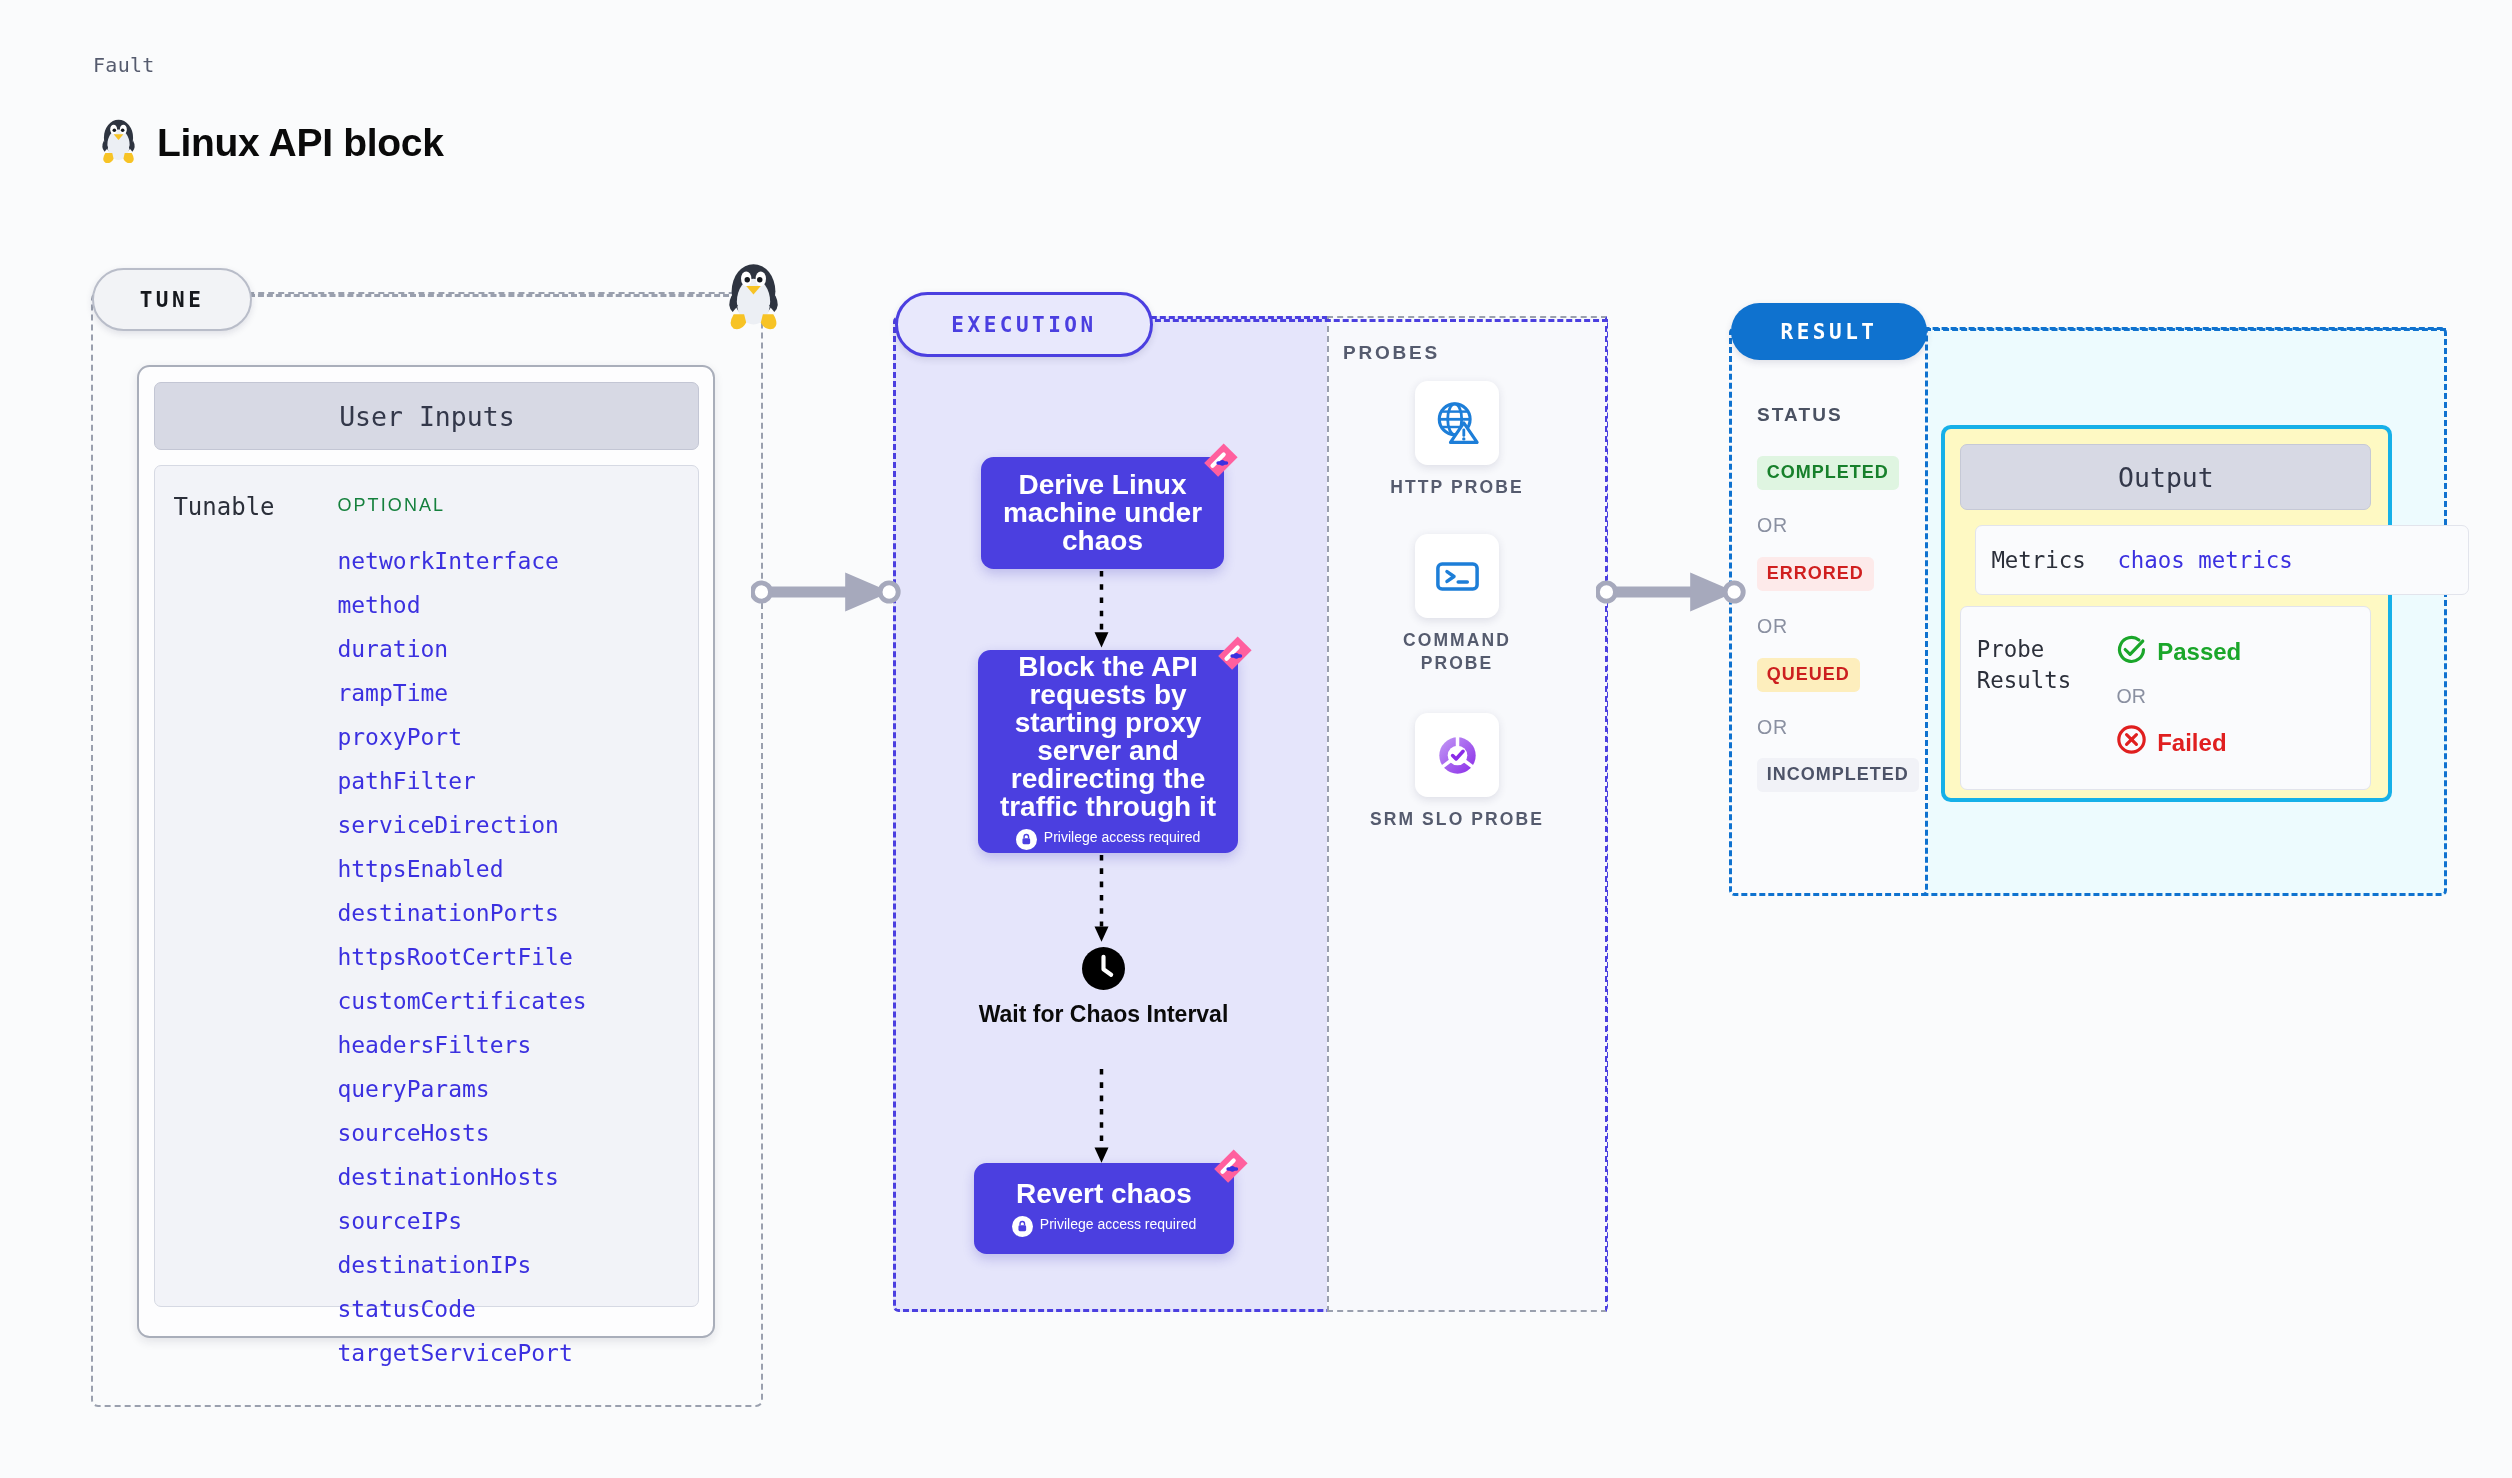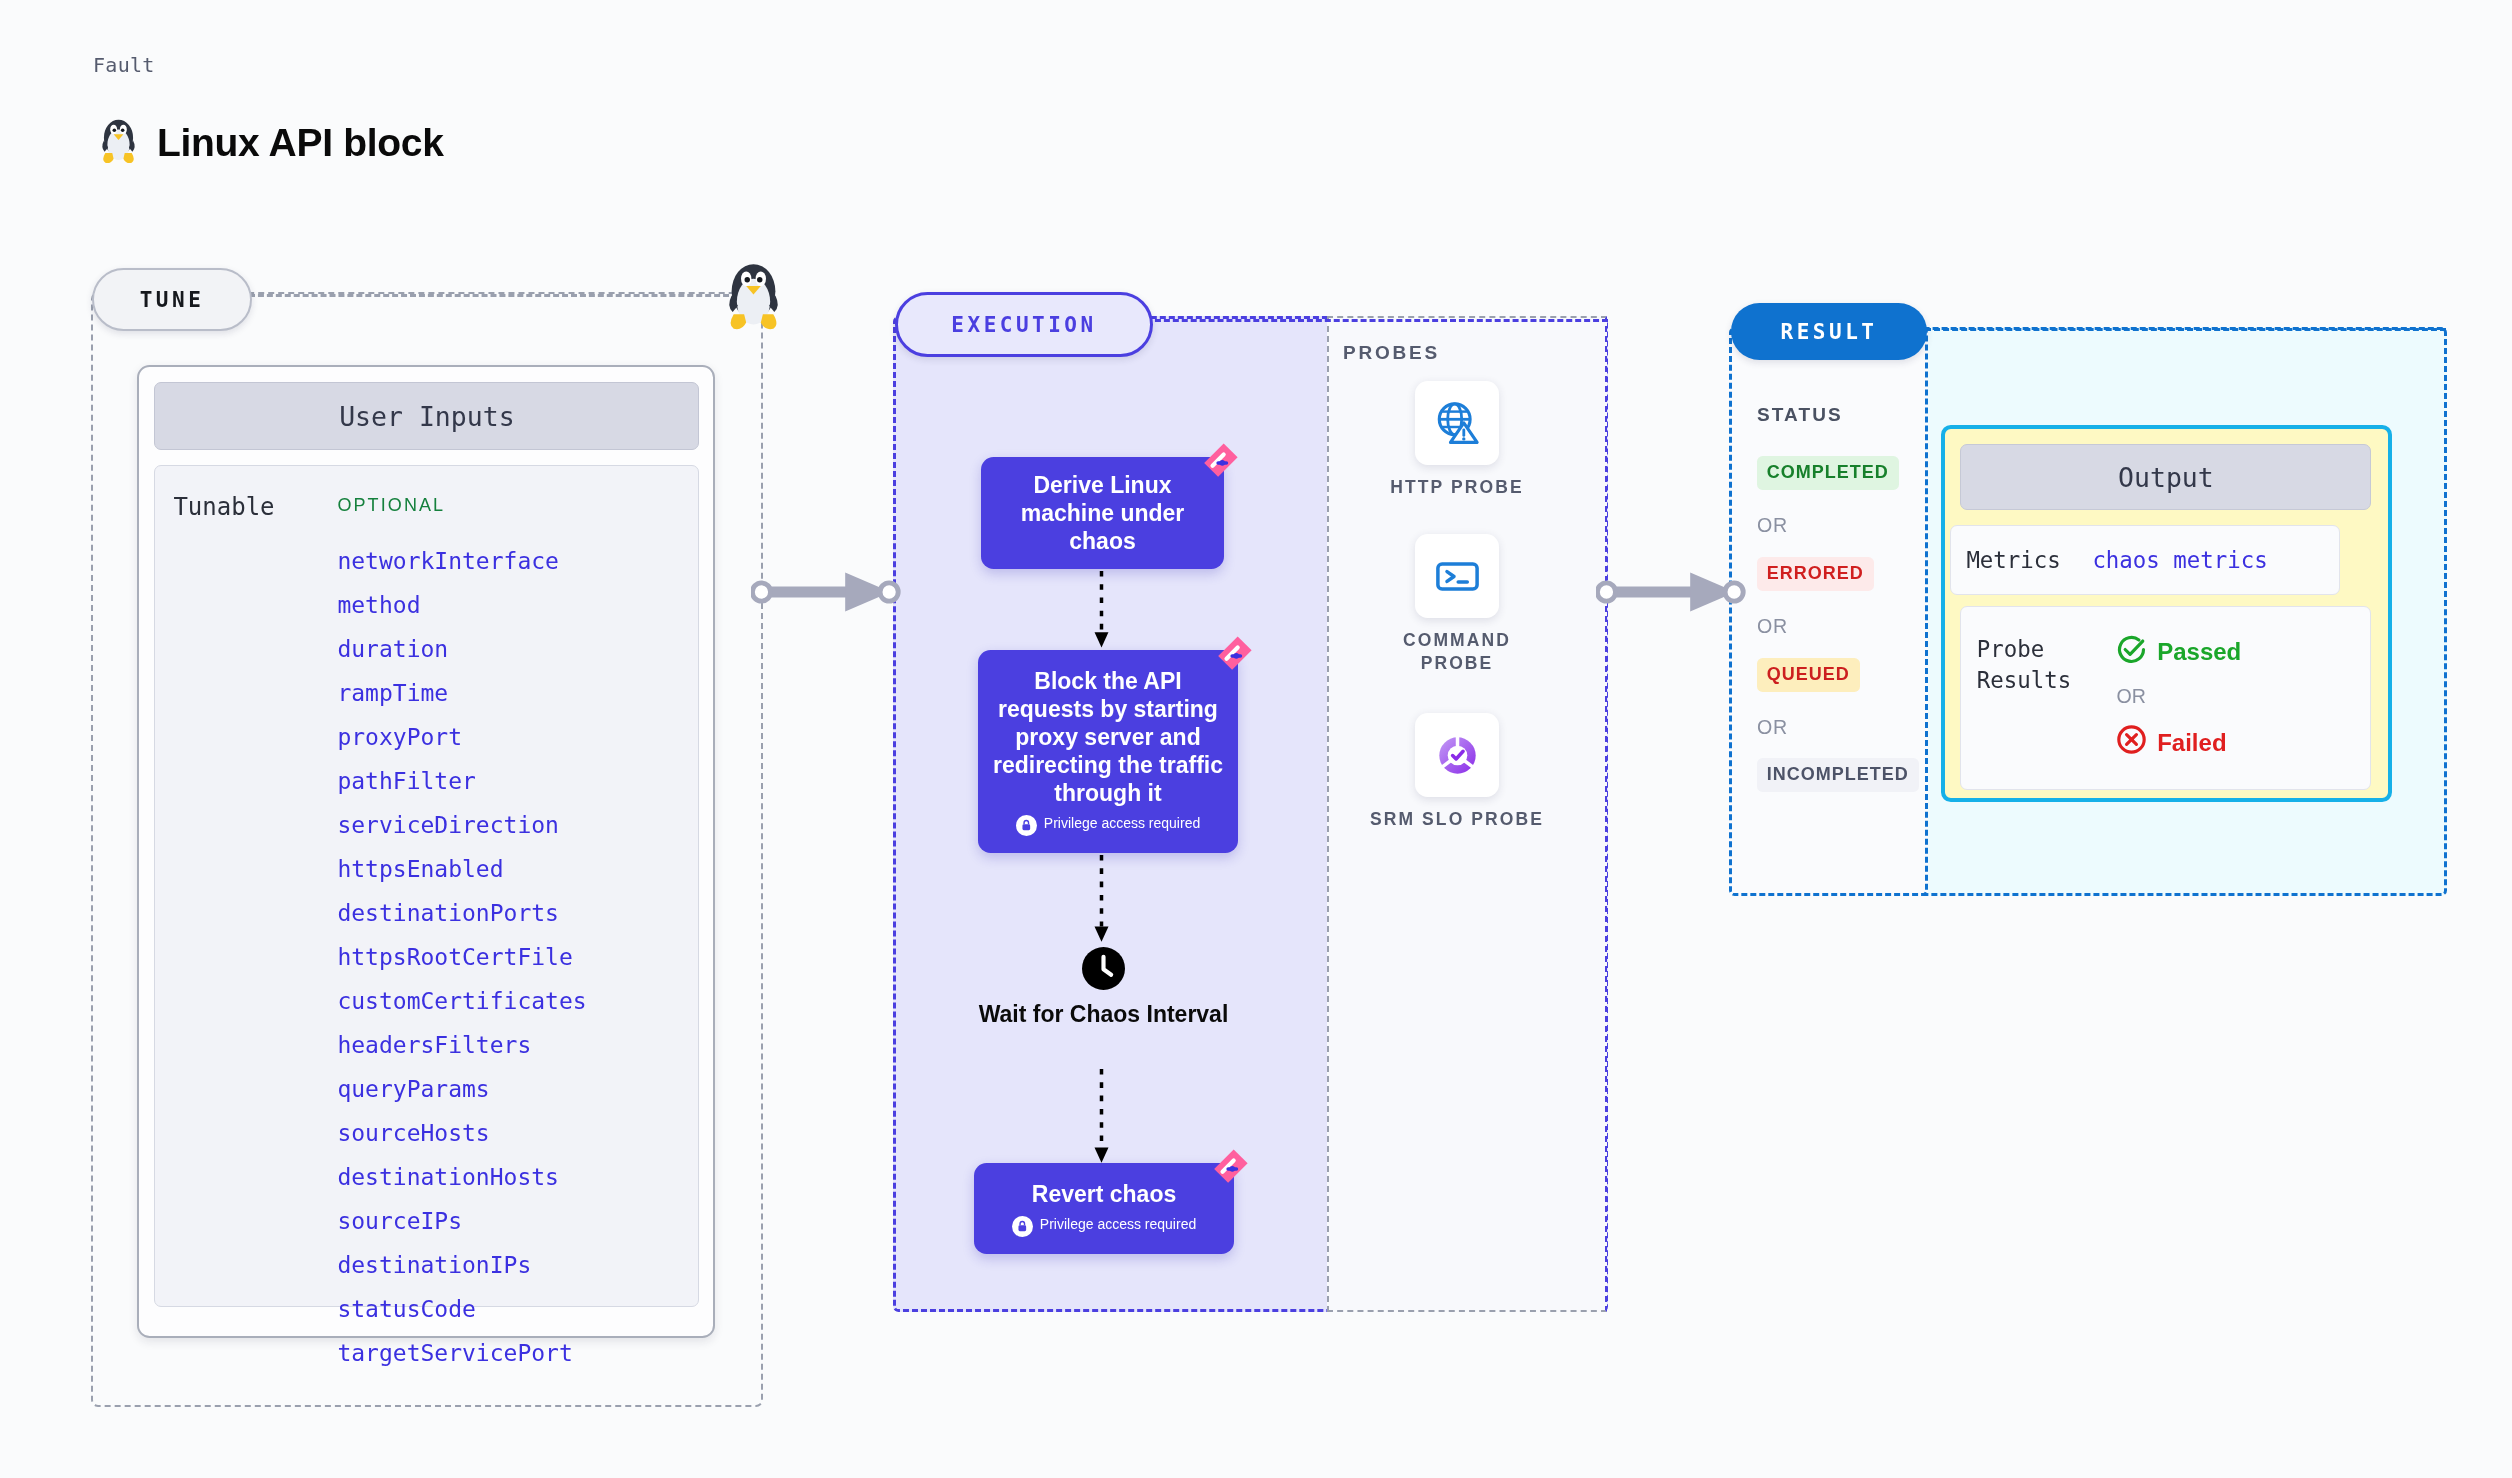--- a/index.html
+++ b/index.html
@@ -219,21 +219,21 @@
     color: #ffffff;
     text-align: center;
     box-shadow: 0 4.2px 11.2px rgba(50,40,180,0.22);
     box-sizing: border-box;
     display: flex;
     flex-direction: column;
     align-items: center;
     justify-content: center;
   }
   .exec-node-text {
-    font-size: 23px;
+    font-size: 28px;
     font-weight: bold;
     line-height: 28px;
     padding: 0 12.6px;
   }
   .priv-row {
     display: flex;
     align-items: flex-start;
     justify-content: center;
     gap: 7px;
     margin-top: 8.4px;
@@ -410,22 +410,22 @@
     border: 1.4px solid #c6c9d6;
     border-radius: 7px;
     display: flex; align-items: center; justify-content: center;
     font-family: "DejaVu Sans Mono", monospace;
     font-size: 26.5px;
     color: #33384a;
     box-sizing: border-box;
   }
   #metrics-row {
     position: absolute;
-    left: 5px; top: 96px;
-    width: 390px; height: 70px;
+    left: 30px; top: 96px;
+    width: 494px; height: 70px;
     background: #fafbfd;
     border: 1.4px solid #e2e4ec;
     border-radius: 7px;
     display: flex; align-items: center;
     box-sizing: border-box;
   }
   #metrics-label {
     margin-left: 15.4px;
     width: 126px;
     font-family: "DejaVu Sans Mono", monospace;

